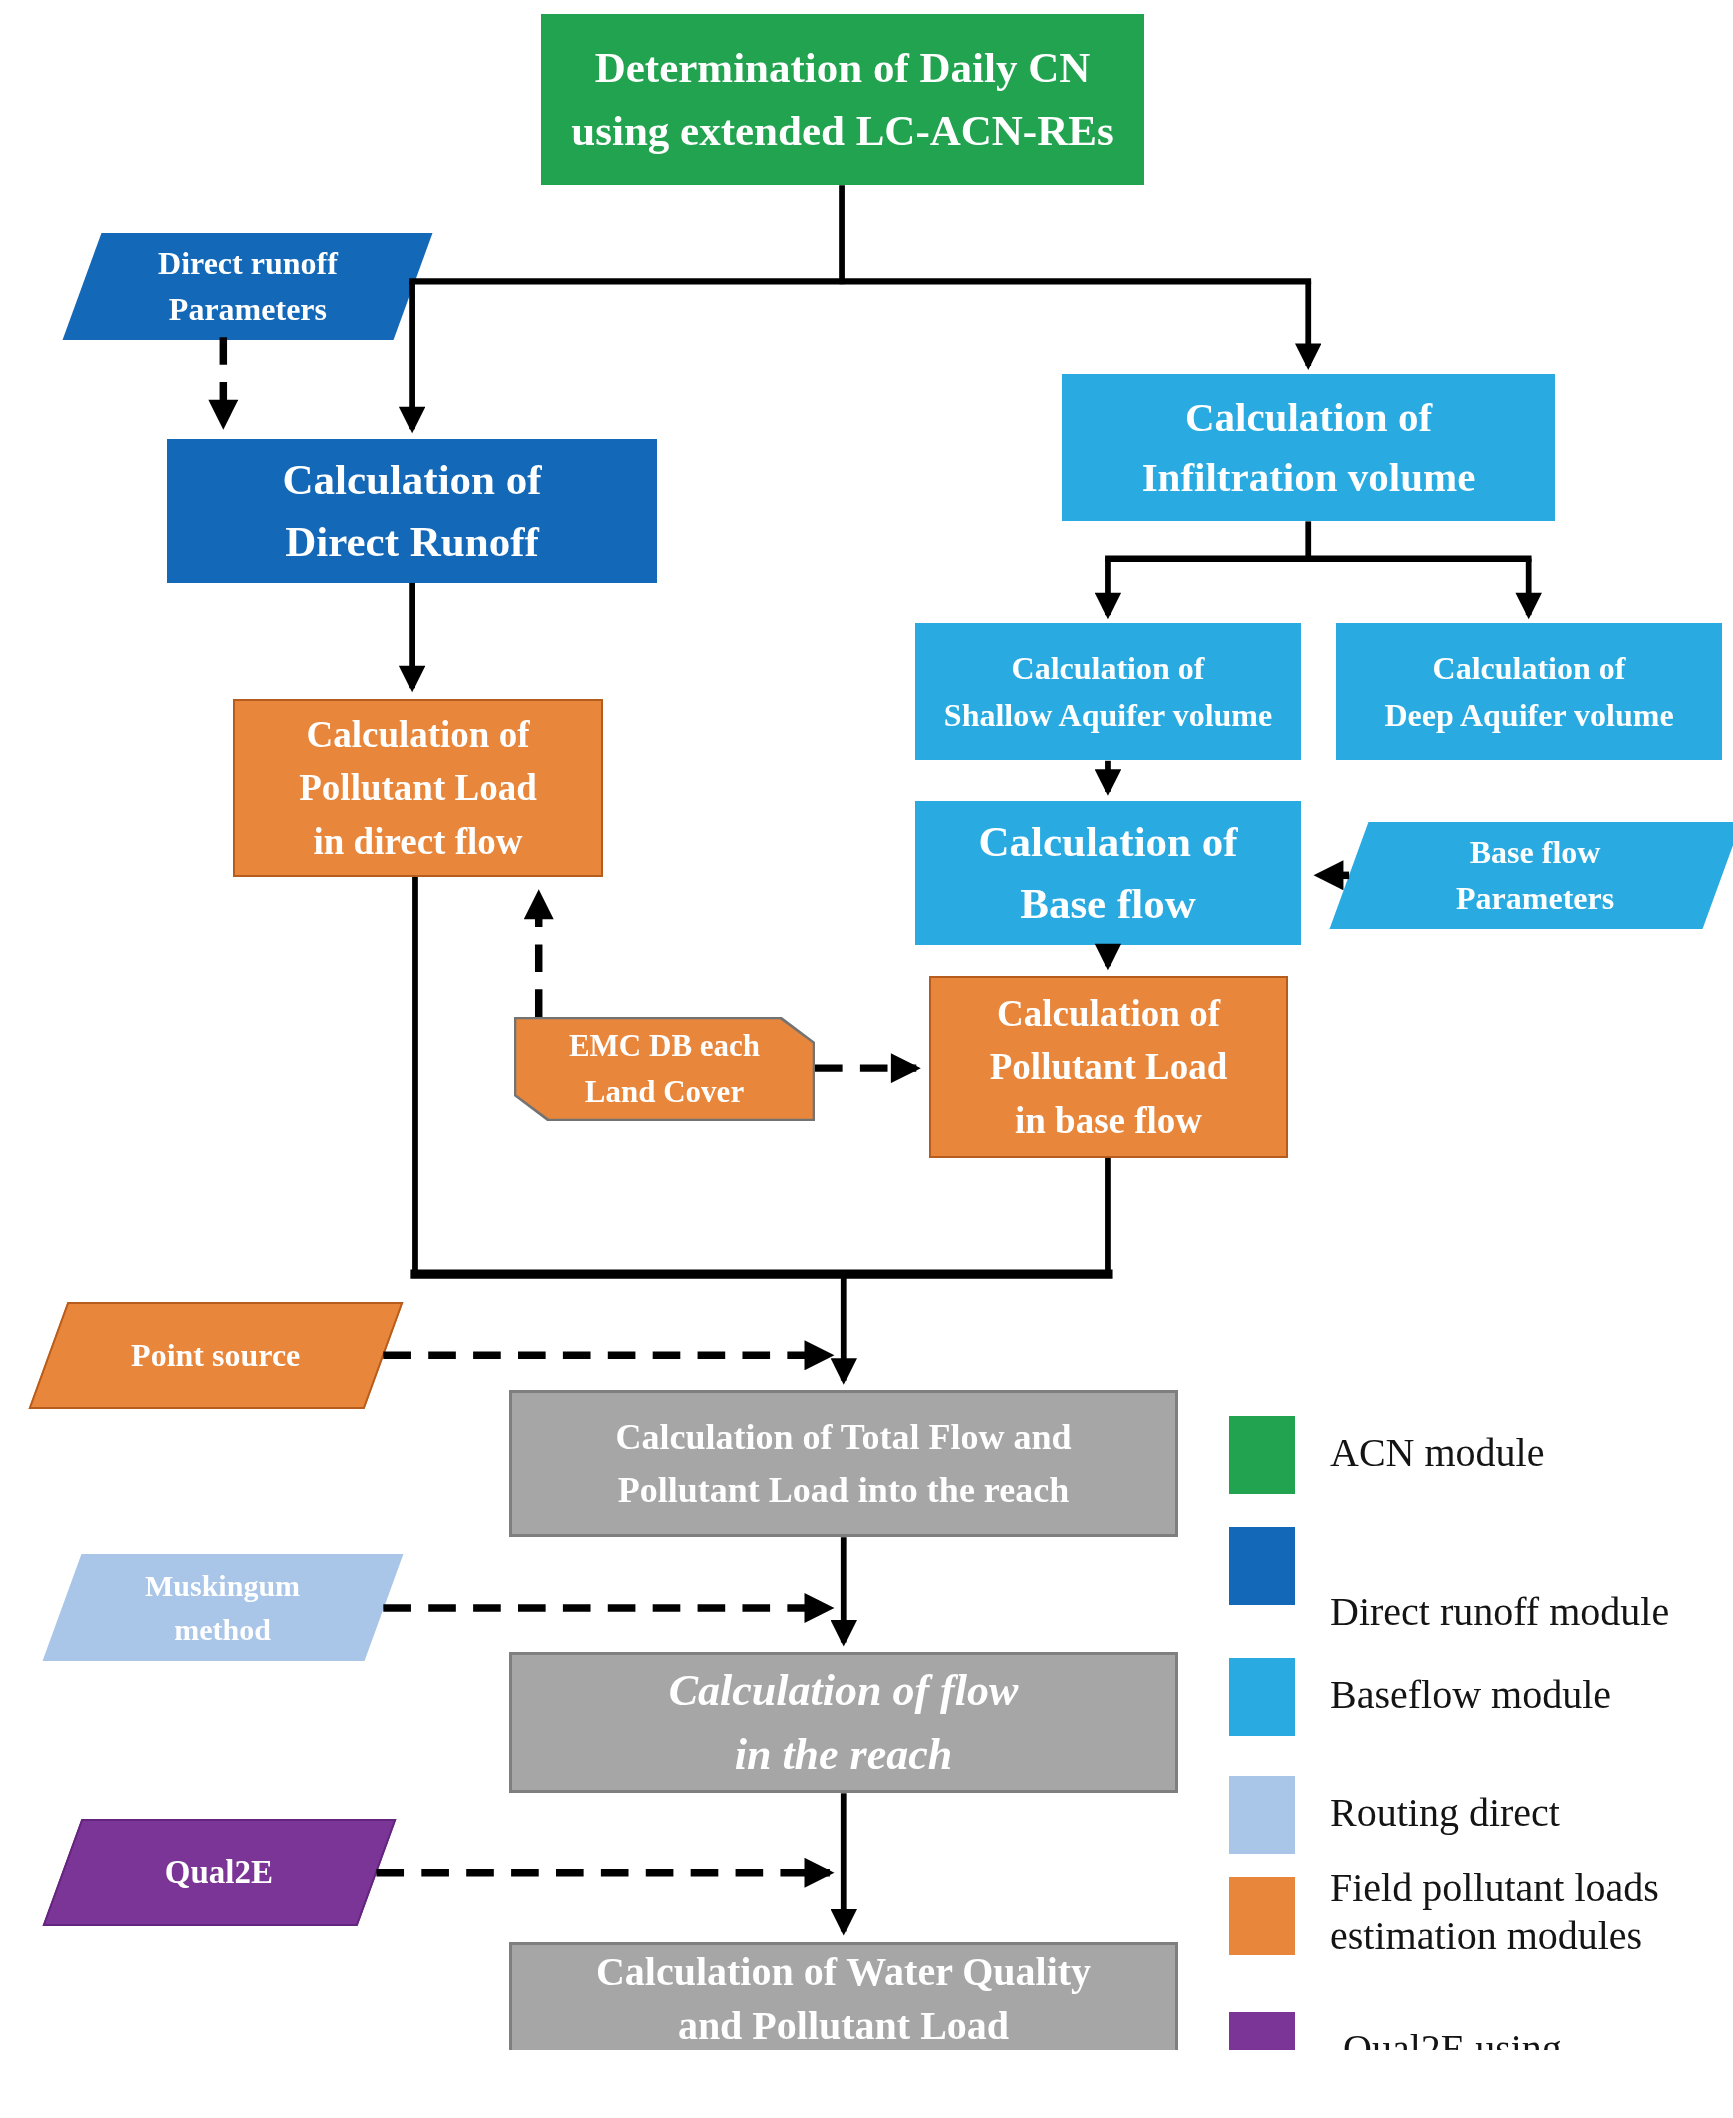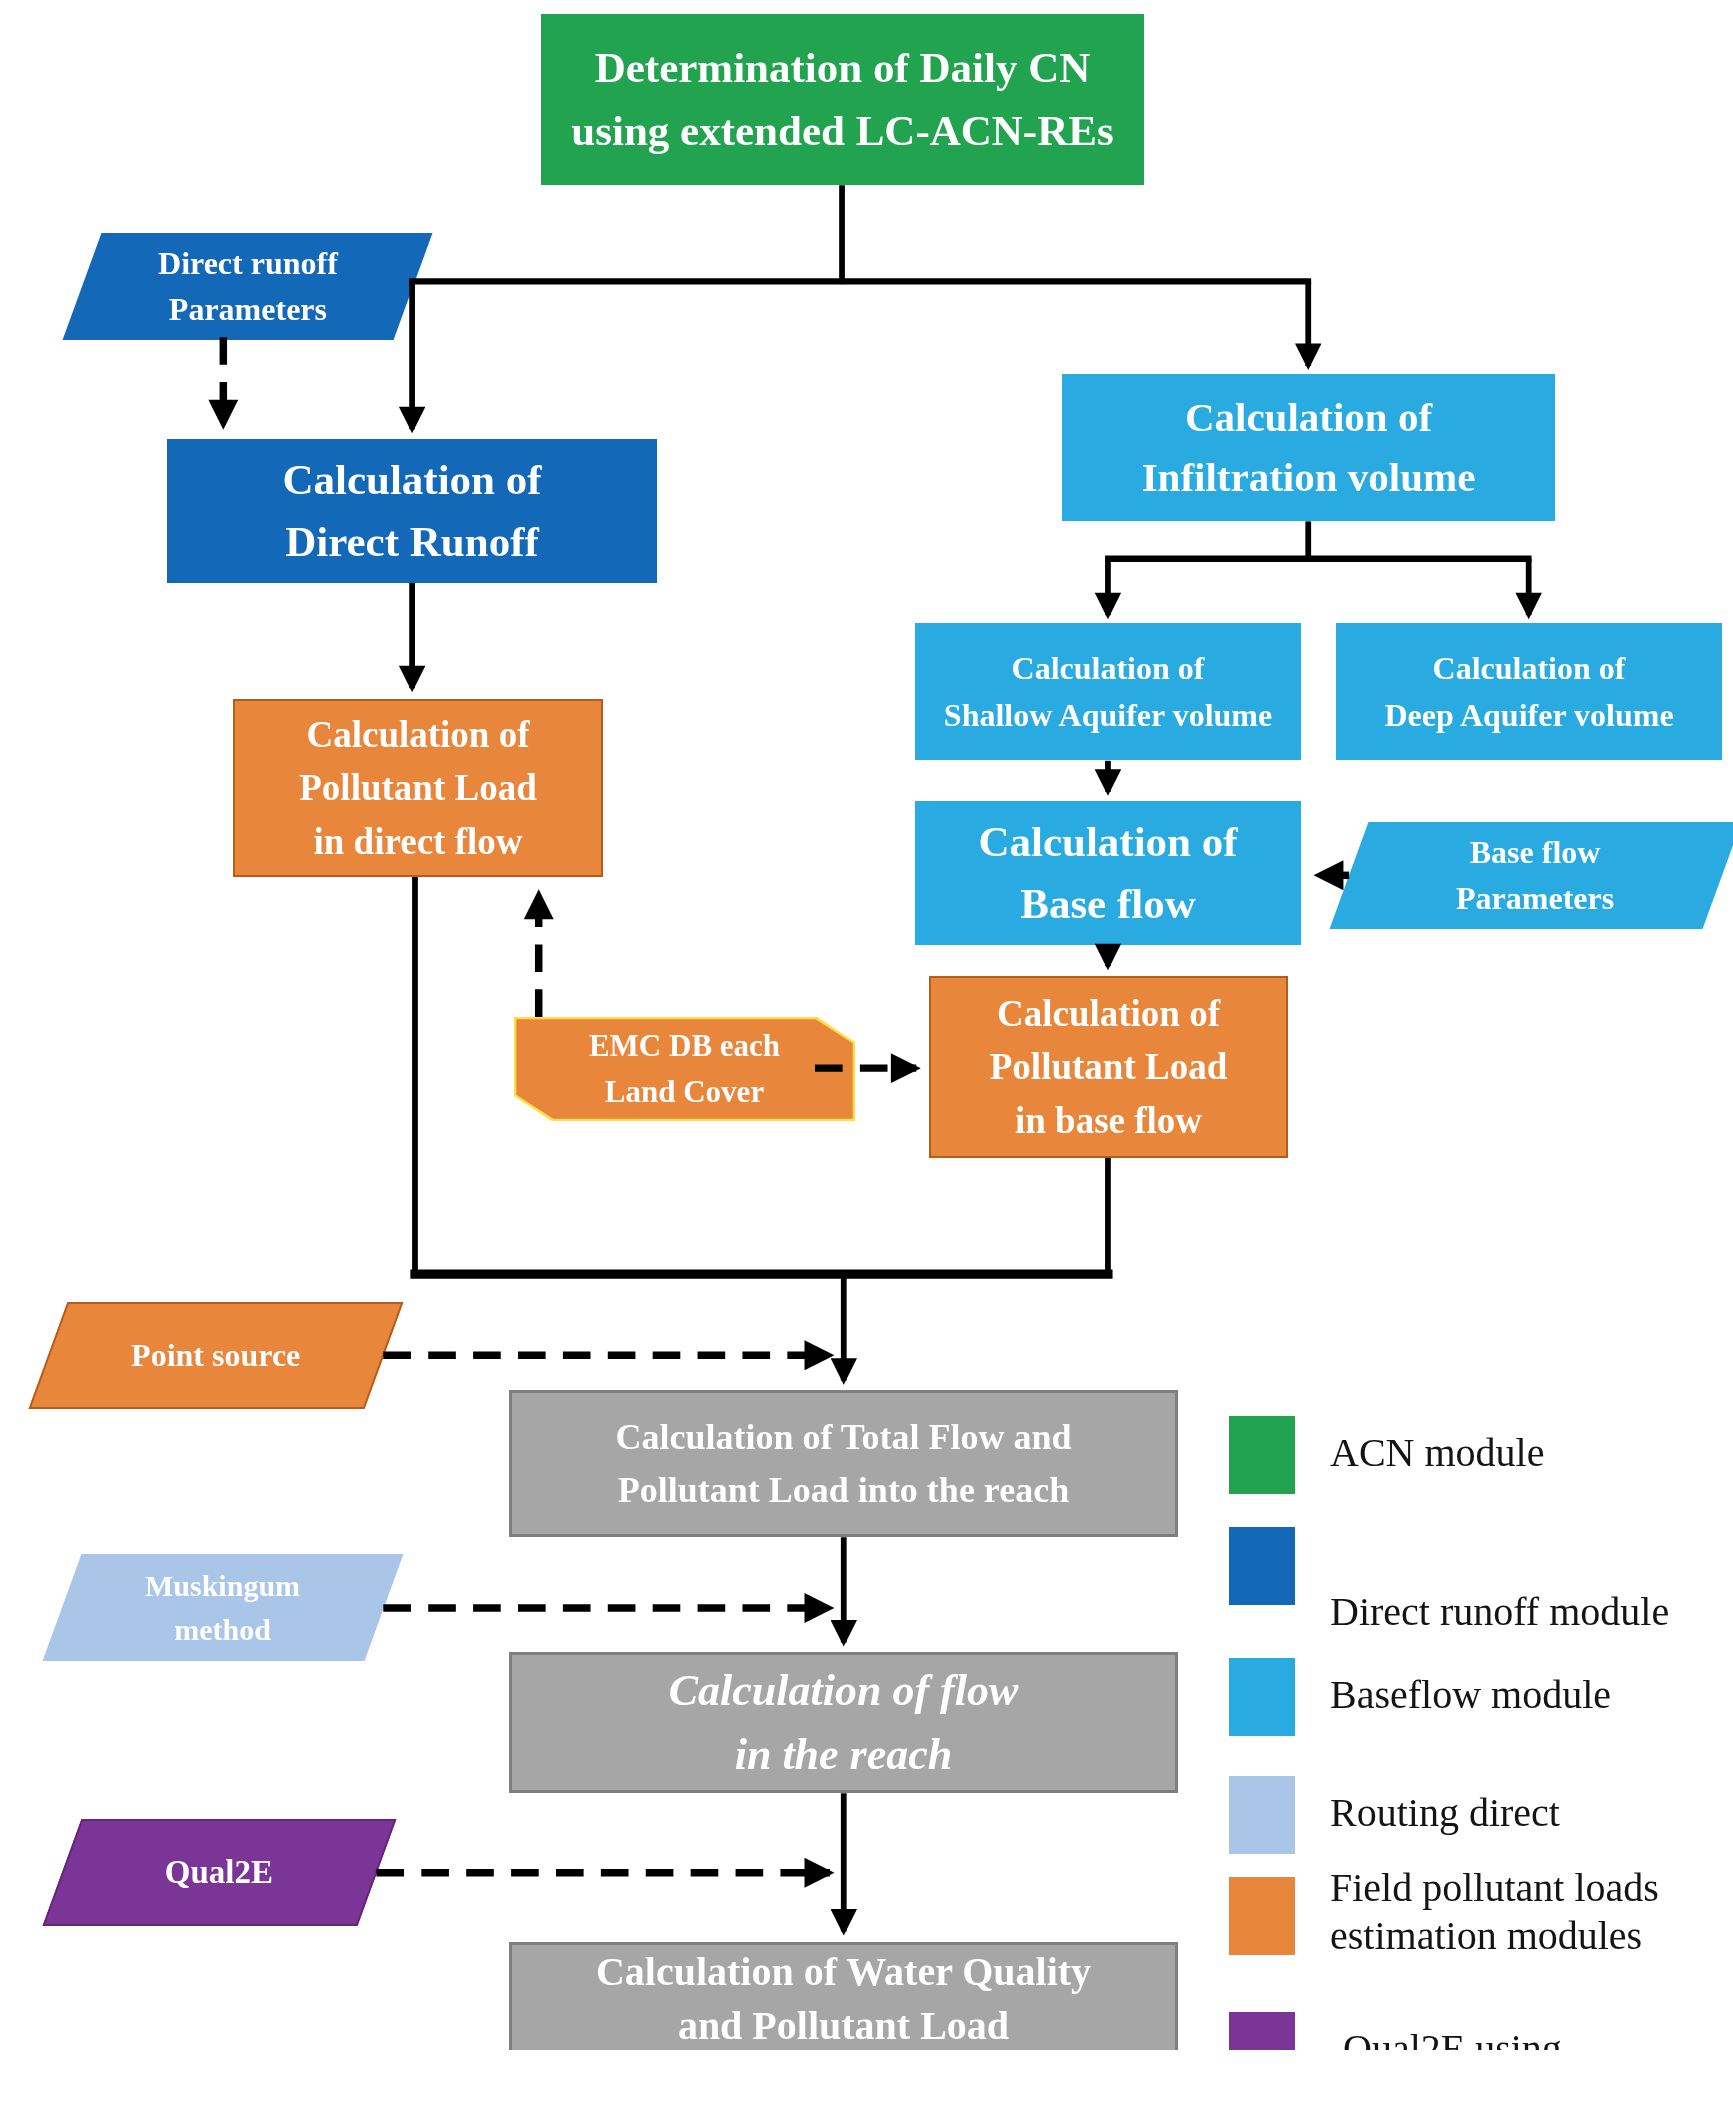--- a/index.html
+++ b/index.html
@@ -10,22 +10,22 @@
         line-height:1.45;box-sizing:border-box;z-index:1;}
   .green{background:#22a34f;}
   .dblue{background:#1468b8;}
   .cyan{background:#29abe2;}
   .pale{background:#a9c6e8;}
   .orange{background:#e8863c;border:2.9px solid #b65c1c;}
   .purple{background:#7b3596;border:2.3px solid #63257d;}
   .gray{background:#a6a6a6;border:3.5px solid #7f7f7f;}
   .para{transform:skewX(-20deg);}
   .para > span{display:block;transform:skewX(20deg);}
-  .card-outer{position:absolute;z-index:1;background:#fde047;
-              clip-path:polygon(0% 0%,89% 0%,100% 24%,100% 100%,11% 100%,0% 76%);padding-left:40px;}
+  .card-outer{position:absolute;z-index:1;background:#737373;
+              clip-path:polygon(0% 0%,89% 0%,100% 24%,100% 100%,11% 100%,0% 76%);}
   .card-inner{position:absolute;left:2.3px;top:2.3px;right:2.3px;bottom:2.3px;background:#e8863c;
               clip-path:polygon(0% 0%,89% 0%,100% 24%,100% 100%,11% 100%,0% 76%);
               display:flex;align-items:center;justify-content:center;text-align:center;
               color:#ffffff;font-weight:bold;white-space:pre-line;line-height:1.5;}
   .legend-swatch{position:absolute;width:66px;height:78px;z-index:1;}
   .legend-label{position:absolute;z-index:1;color:#141414;font-size:40px;line-height:1.2;
                 white-space:pre-line;font-weight:normal;}
   #wires{position:absolute;left:0;top:0;z-index:2;pointer-events:none;}
 </style>
 </head>

